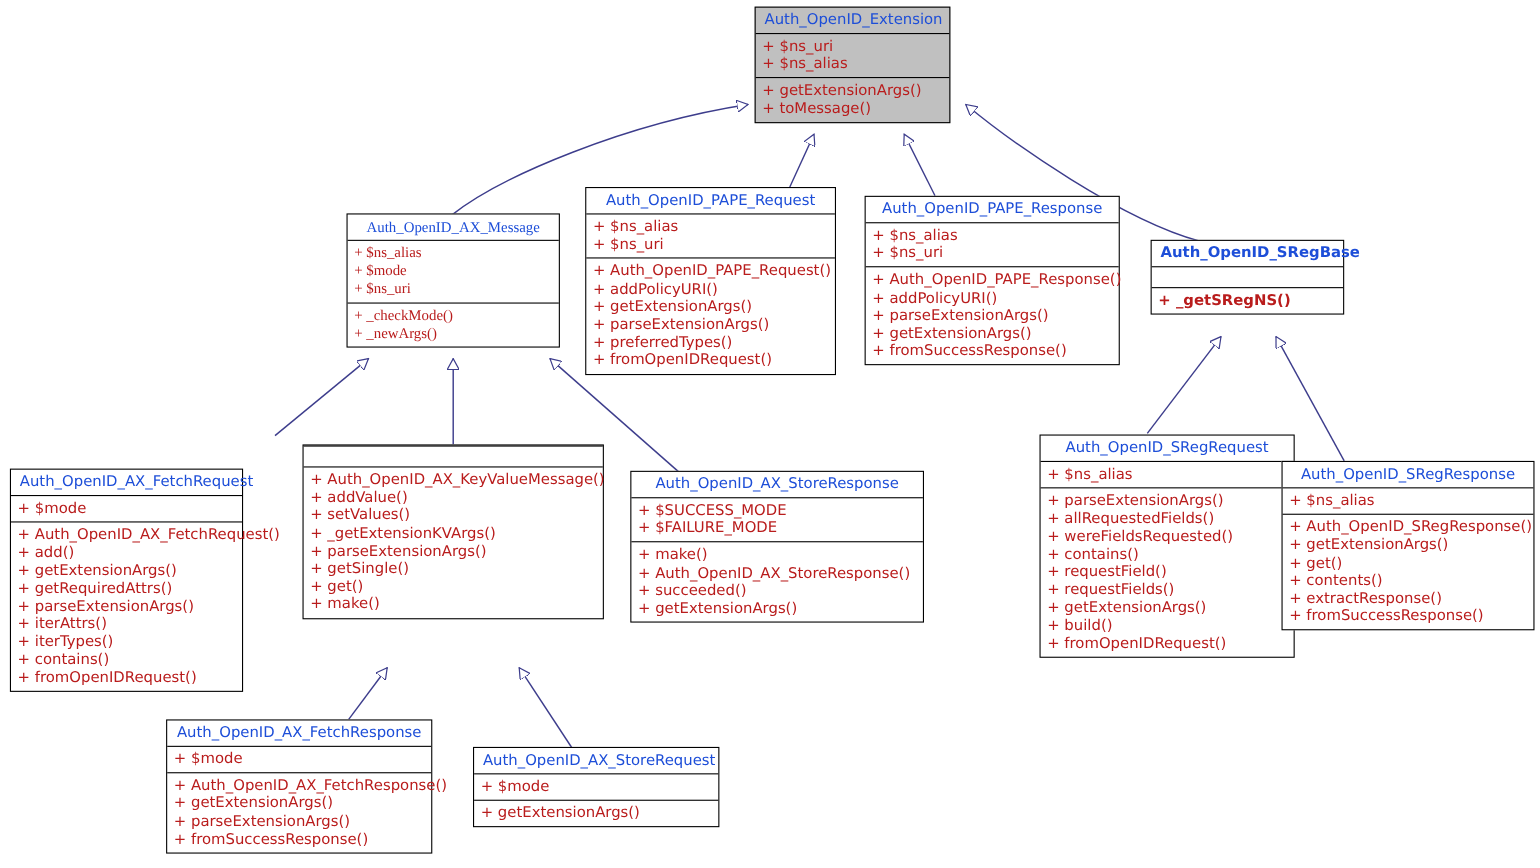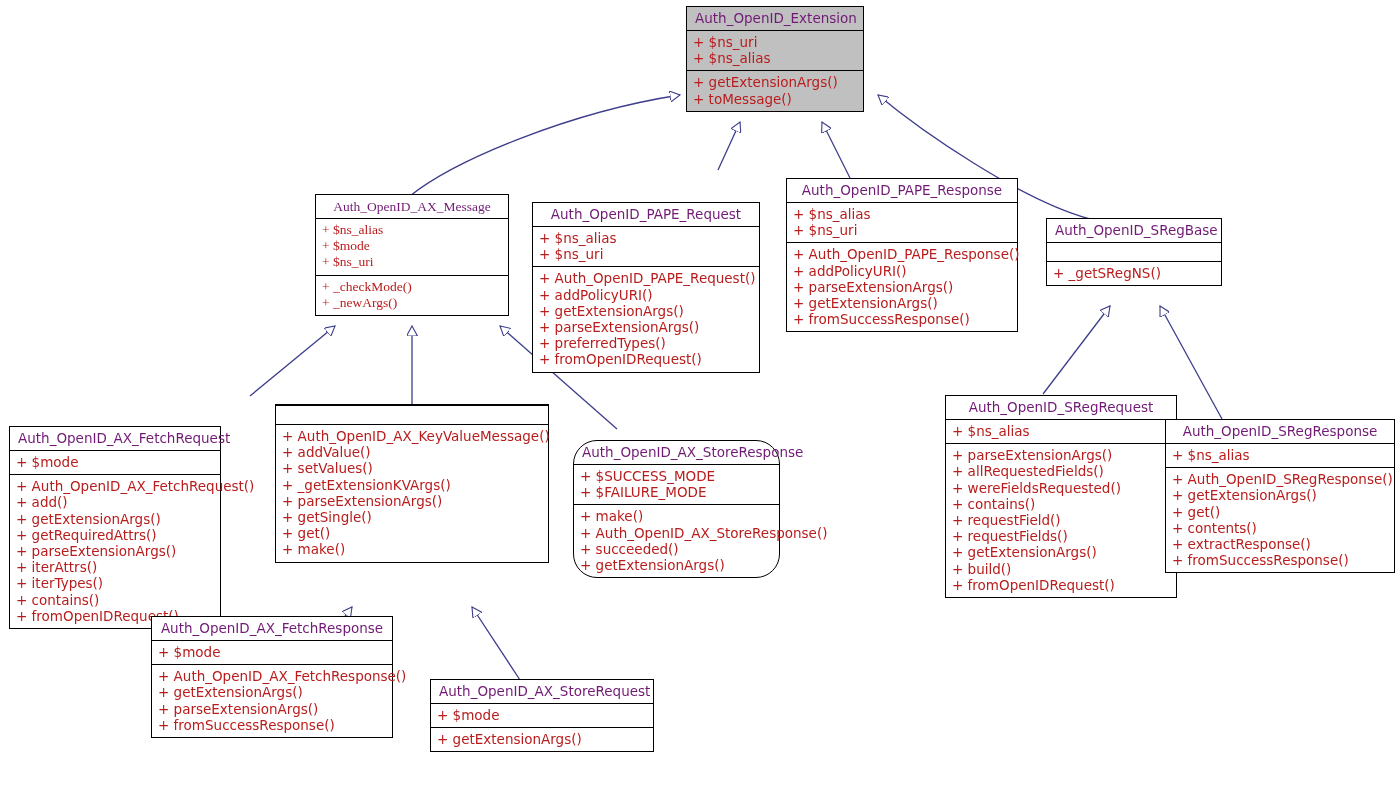--- a/index.html
+++ b/index.html
@@ -31,21 +31,21 @@
     border: 1px solid #000000;
     background: #ffffff;
     z-index: 2;
   }
   .uml-class.highlight {
     background: #c0c0c0;
   }
   .uml-title {
     text-align: center;
     font-size: 13.5px;
-    color: #701a75;
+    color: #1d4ed8;
     line-height: 15px;
     padding: 4px 8px 4px 8px;
     white-space: nowrap;
   }
   .uml-sep {
     border-top: 1px solid #000000;
     height: 0;
     font-size: 0;
     line-height: 0;
   }
@@ -125,21 +125,21 @@
       <div class="uml-member">+ $mode</div>
       <div class="uml-member">+ $ns_uri</div>
     </div>
     <div class="uml-sep"></div>
     <div class="uml-compartment">
       <div class="uml-member">+ _checkMode()</div>
       <div class="uml-member">+ _newArgs()</div>
     </div>
   </div>
 
-  <div class="uml-class" style="left:532px; top:170px; width:228px;margin-top:32px;">
+  <div class="uml-class" style="left:532px; top:170px; width:228px;">
     <div class="uml-title">Auth_OpenID_PAPE_Request</div>
     <div class="uml-sep"></div>
     <div class="uml-compartment">
       <div class="uml-member">+ $ns_alias</div>
       <div class="uml-member">+ $ns_uri</div>
     </div>
     <div class="uml-sep"></div>
     <div class="uml-compartment">
       <div class="uml-member">+ Auth_OpenID_PAPE_Request()</div>
       <div class="uml-member">+ addPolicyURI()</div>
@@ -160,21 +160,21 @@
     <div class="uml-sep"></div>
     <div class="uml-compartment">
       <div class="uml-member">+ Auth_OpenID_PAPE_Response()</div>
       <div class="uml-member">+ addPolicyURI()</div>
       <div class="uml-member">+ parseExtensionArgs()</div>
       <div class="uml-member">+ getExtensionArgs()</div>
       <div class="uml-member">+ fromSuccessResponse()</div>
     </div>
   </div>
 
-  <div class="uml-class" style="left:1046px; top:218px; width:176px;">
+  <div class="uml-class" style="left:1046px; top:218px; width:176px;font-weight:bold;">
     <div class="uml-title">Auth_OpenID_SRegBase</div>
     <div class="uml-sep"></div>
     <div class="uml-compartment empty"></div>
     <div class="uml-sep"></div>
     <div class="uml-compartment">
       <div class="uml-member">+ _getSRegNS()</div>
     </div>
   </div>
 
   <div class="uml-class" style="left:9px; top:386px; width:212px;margin-top:40px;">
@@ -206,21 +206,21 @@
       <div class="uml-member">+ addValue()</div>
       <div class="uml-member">+ setValues()</div>
       <div class="uml-member">+ _getExtensionKVArgs()</div>
       <div class="uml-member">+ parseExtensionArgs()</div>
       <div class="uml-member">+ getSingle()</div>
       <div class="uml-member">+ get()</div>
       <div class="uml-member">+ make()</div>
     </div>
   </div>
 
-  <div class="uml-class" style="left:573px; top:440px; width:207px;border-radius:24px;">
+  <div class="uml-class" style="left:573px; top:428px; width:267px;">
     <div class="uml-title">Auth_OpenID_AX_StoreResponse</div>
     <div class="uml-sep"></div>
     <div class="uml-compartment">
       <div class="uml-member">+ $SUCCESS_MODE</div>
       <div class="uml-member">+ $FAILURE_MODE</div>
     </div>
     <div class="uml-sep"></div>
     <div class="uml-compartment">
       <div class="uml-member">+ make()</div>
       <div class="uml-member">+ Auth_OpenID_AX_StoreResponse()</div>
@@ -259,21 +259,21 @@
     <div class="uml-compartment">
       <div class="uml-member">+ Auth_OpenID_SRegResponse()</div>
       <div class="uml-member">+ getExtensionArgs()</div>
       <div class="uml-member">+ get()</div>
       <div class="uml-member">+ contents()</div>
       <div class="uml-member">+ extractResponse()</div>
       <div class="uml-member">+ fromSuccessResponse()</div>
     </div>
   </div>
 
-  <div class="uml-class" style="left:151px; top:616px; width:242px;">
+  <div class="uml-class" style="left:151px; top:654px; width:242px;">
     <div class="uml-title">Auth_OpenID_AX_FetchResponse</div>
     <div class="uml-sep"></div>
     <div class="uml-compartment">
       <div class="uml-member">+ $mode</div>
     </div>
     <div class="uml-sep"></div>
     <div class="uml-compartment">
       <div class="uml-member">+ Auth_OpenID_AX_FetchResponse()</div>
       <div class="uml-member">+ getExtensionArgs()</div>
       <div class="uml-member">+ parseExtensionArgs()</div>

